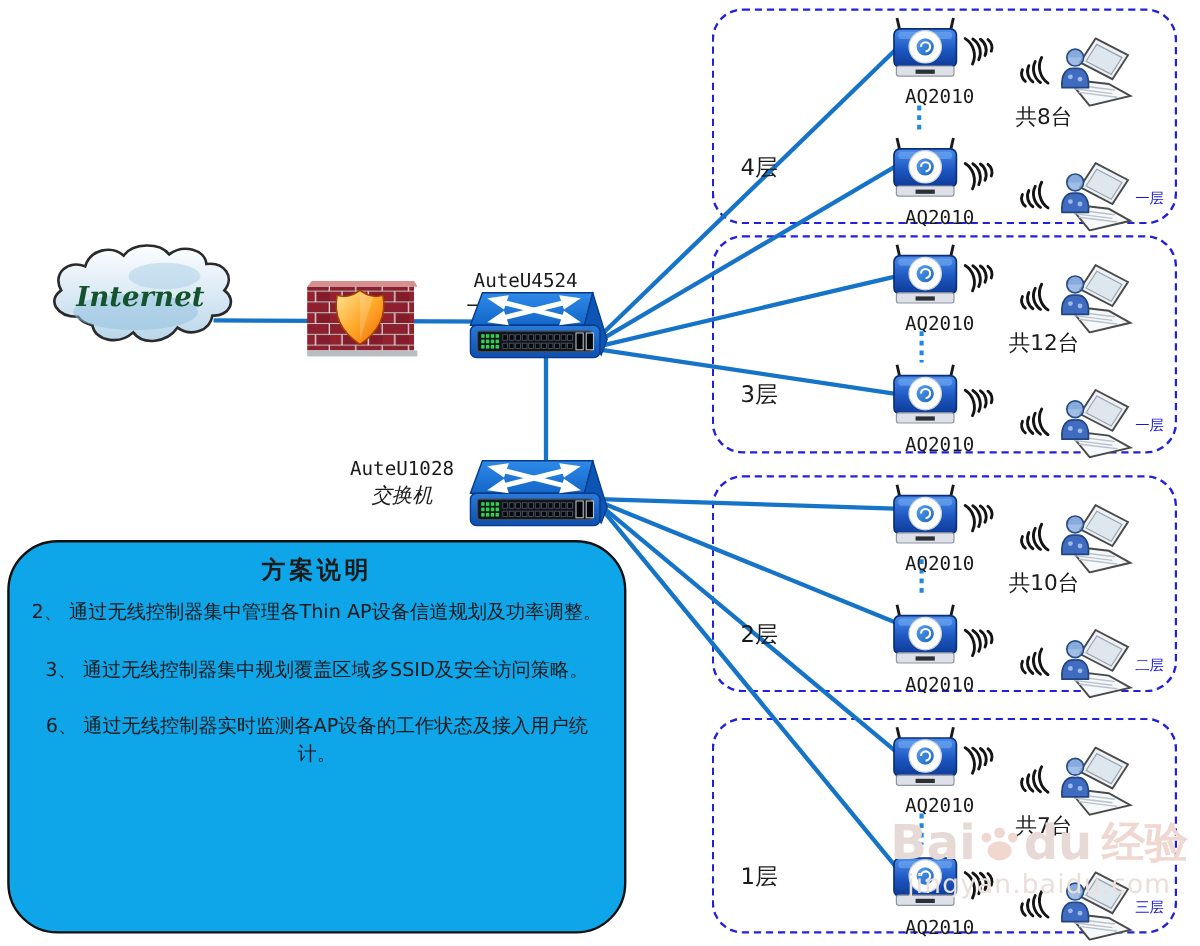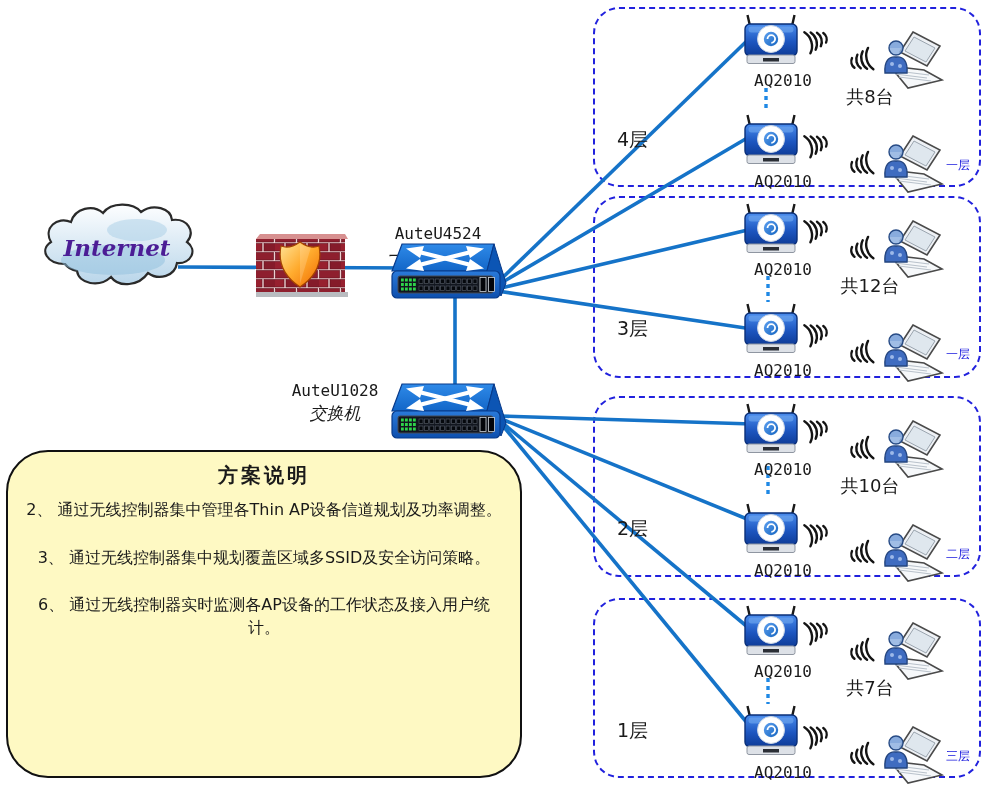--- a/index.html
+++ b/index.html
@@ -31,35 +31,35 @@
   .laptop{position:absolute;left:288px;width:62px;height:58px;z-index:2;}
   .laptop svg{width:100%;height:100%;}
   .l1{top:22px;} .l2{top:126px;}
   .count-label{position:absolute;left:212px;top:76px;width:126px;text-align:center;font-size:18px;z-index:2;}
   .corner-label{position:absolute;right:9px;top:148px;font-size:12px;font-weight:normal;color:#1414dd;z-index:2;}
   
   .dev{position:absolute;z-index:2;}
   #cloud{left:35px;top:200px;width:165px;height:105px;}
   #cloud svg{width:100%;height:100%;}
   #cloud-text{position:absolute;left:12px;top:34px;width:140px;text-align:center;font-size:23px;font-weight:bold;
-              font-family:"DejaVu Serif","Liberation Serif",serif;font-style:italic;color:#4c1d95;}
+              font-family:"DejaVu Serif","Liberation Serif",serif;font-style:italic;color:#14532d;}
   #firewall{left:253px;top:234px;width:95px;height:66px;}
   #firewall svg{width:100%;height:100%;}
   .switch-icon{width:118px;height:58px;}
   .switch-icon svg{width:100%;height:100%;}
   #sw1{left:391px;top:243px;}
   #sw2{left:391px;top:383px;}
   .sw-label{position:absolute;z-index:2;text-align:center;line-height:1.3;}
   #sw1-label{left:366px;top:185px;width:144px;margin-top:39px;}
   #sw2-label{left:278px;top:381px;width:114px;}
   .sw-model{font-size:16px;font-family:"DejaVu Sans Mono","Liberation Mono",monospace;}
   .sw-type{font-size:17px;font-style:italic;}
   
   #note-box{position:absolute;left:6px;top:450px;width:516px;height:328px;border:2px solid #111;
-            border-radius:42px;box-sizing:border-box;z-index:2;background:#fef9c3;padding:6px 18px;}
+            border-radius:42px;box-sizing:border-box;z-index:2;background:#0ea5e9;padding:6px 18px;}
   #note-title{text-align:center;font-size:20px;font-weight:bold;letter-spacing:3px;margin:4px 0 10px;}
   .note-item{text-align:center;font-size:16px;line-height:1.42;margin:0 0 25px;}
   
   #watermark{position:absolute;left:733px;top:683px;width:266px;z-index:6;text-align:center;pointer-events:none;}
   .wm-row1{display:flex;align-items:center;justify-content:center;gap:2px;
            font-size:40px;font-weight:bold;color:#e7d9d5;line-height:1;}
   .wm-cn{color:#f0d7d0;font-size:36px;margin-left:6px;}
   .paw{width:36px;height:32px;color:#f0d7d0;}
   .wm-row2{font-size:22px;color:#eadfdb;margin-top:2px;letter-spacing:1px;}
 </style>
@@ -395,14 +395,25 @@
     <span class="laptop l1"><svg viewBox="0 0 62 58">
           <use href="#sym-laptop"></use>
         </svg></span>
     <span class="laptop l2"><svg viewBox="0 0 62 58">
           <use href="#sym-laptop"></use>
         </svg></span>
     <span class="count-label">共7台</span>
     <span class="corner-label">三层</span>
   </div>
 
+  <div id="watermark">
+    <div class="wm-row1">
+      <span>Bai</span>
+      <svg class="paw" viewBox="0 0 36 32">
+          <use href="#sym-paw"></use>
+        </svg>
+      <span>du</span>
+      <span class="wm-cn">经验</span>
+    </div>
+    <div class="wm-row2">jingyan.baidu.com</div>
+  </div>
 
 </div>
 
 </body></html>

